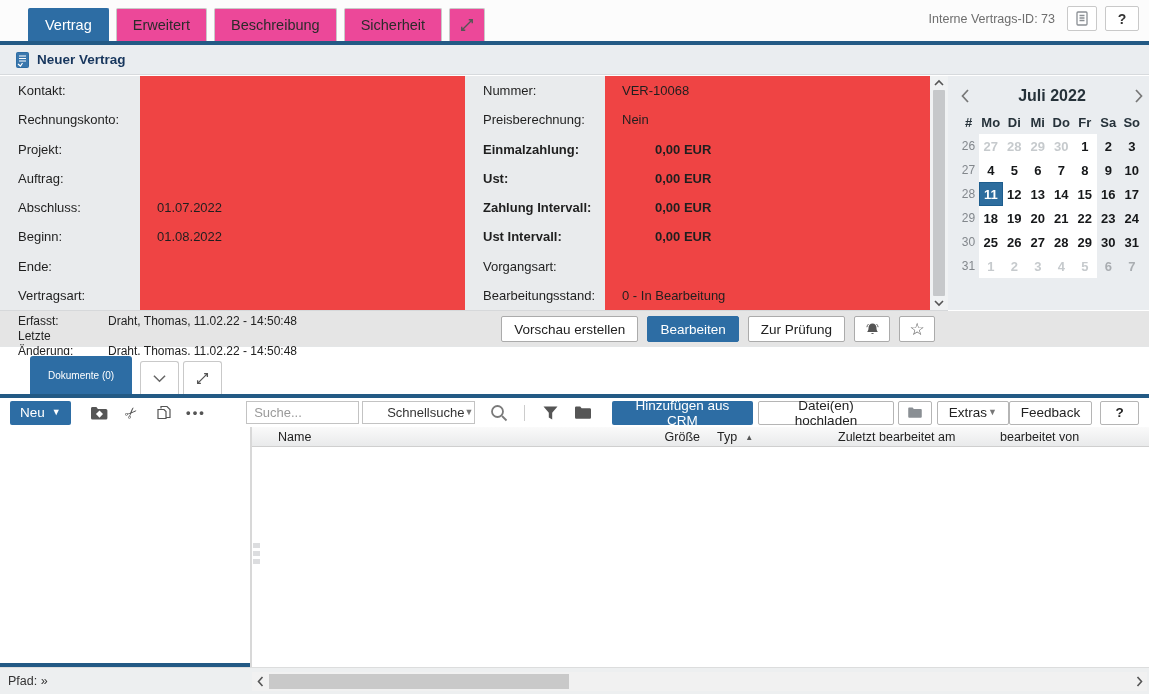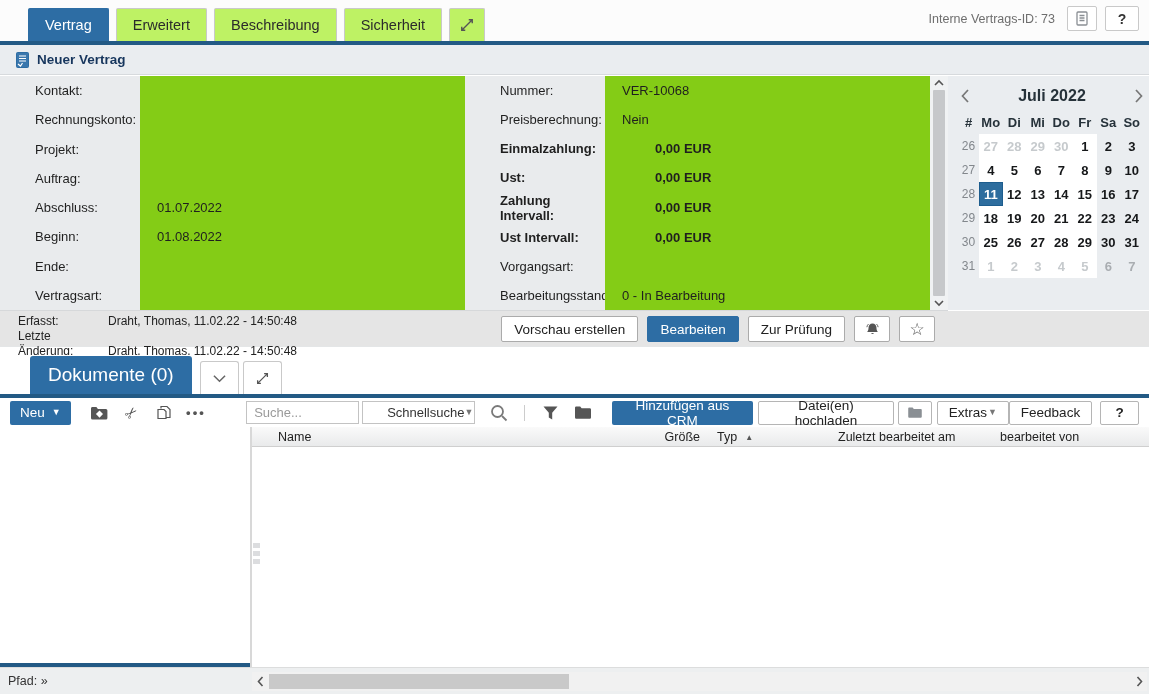--- a/index.html
+++ b/index.html
@@ -2,38 +2,38 @@
 <html><head>
 <meta charset="utf-8">
 <style>
   * { margin:0; padding:0; box-sizing:border-box; }
   html,body { width:1149px; height:694px; }
   body { font-family:"Liberation Sans", sans-serif; font-size:13px; color:#1f1f1f; background:#fff; position:relative; overflow:hidden; }
   #app { position:absolute; inset:0; background:#fff; }
 
   
   .tabbar { position:absolute; left:0; top:0; width:100%; height:41px; background:#fcfcfc; display:flex; align-items:flex-end; padding-left:28px; }
-  .tab { height:33px; display:flex; align-items:center; padding:0 16px; background:#bef264; border:1px solid #c9c9c9; border-bottom:none; margin-right:7px; font-size:14.5px; color:#2b2b2b; border-radius:2px 2px 0 0; cursor:default; }
+  .tab { height:33px; display:flex; align-items:center; padding:0 16px; background:#ec4899; border:1px solid #c9c9c9; border-bottom:none; margin-right:7px; font-size:14.5px; color:#2b2b2b; border-radius:2px 2px 0 0; cursor:default; }
   .tab.active { background:#2d6da4; color:#fff; border-color:#2d6da4; }
   .tab.icon-tab { padding:0 10px; }
   .bluebar { position:absolute; left:0; top:41px; width:100%; height:4px; background:#235a85; }
   .idbox { position:absolute; right:10px; top:6px; display:flex; align-items:center; gap:8px; }
   .idlabel { color:#6e6e6e; font-size:12.5px; margin-right:4px; }
   .sqbtn { height:25px; min-width:30px; padding:0 7px; border:1px solid #c9c9c9; background:#fff; border-radius:2px; display:flex; align-items:center; justify-content:center; color:#555; font-size:14px; }
 
   
   .record-header { position:absolute; left:0; top:45px; width:100%; height:30px; background:#eaedf0; border-bottom:1px solid #d7dadd; display:flex; align-items:center; padding-left:16px; gap:8px; }
   .record-title { font-weight:bold; color:#17365d; font-size:13.5px; }
 
   
   .form-area { position:absolute; left:0; top:76px; width:930px; height:234px; display:flex; }
   .fcol { width:465px; display:flex; flex-direction:column; }
   .frow { flex:1; display:flex; }
-  .flabel { width:140px; display:flex; align-items:center; background:#e9ebed; padding-left:35px; }
-  .fvalue { flex:1; display:flex; align-items:center; background:#84cc16; padding-left:17px; }
+  .flabel { width:140px; display:flex; align-items:center; background:#e9ebed; padding-left:18px; }
+  .fvalue { flex:1; display:flex; align-items:center; background:#ef4444; padding-left:17px; }
   .frow.b .flabel, .frow.b .fvalue { font-weight:bold; }
   .fvalue.money { padding-left:50px; }
 
   .vscroll { position:absolute; left:930px; top:76px; width:18px; height:234px; background:#f0f2f3; display:flex; flex-direction:column; align-items:center; padding:3px 0; }
   .vthumb { width:12px; flex:1; margin:3px 0; background:#c6c8ca; border-radius:1px; }
   .varrow { color:#555; display:flex; }
 
   
   .calzone { position:absolute; left:948px; top:76px; right:0; height:234px; background:#eaedf0; }
   .calendar { position:absolute; left:10px; top:8px; width:188px; }
@@ -56,21 +56,21 @@
   .meta-rows { position:absolute; left:18px; top:3px; font-size:12px; line-height:15px; color:#222; }
   .meta-row span.ml { display:inline-block; width:90px; }
   .actions { position:absolute; right:214px; top:5px; display:flex; gap:9px; }
   .btn { height:26px; padding:0 12px; border:1px solid #ababab; background:#fff; font-size:13.5px; color:#222; border-radius:2px; display:flex; align-items:center; font-family:inherit; }
   .btn.primary { background:#2d6da4; border-color:#2d6da4; color:#fff; }
   .btn.iconbtn { width:36px; justify-content:center; padding:0; }
   .star-glyph { font-size:17px; color:#555; line-height:1; }
 
   
   .tabbar2 { position:absolute; left:0; top:355px; width:100%; height:39px; background:#fff; display:flex; align-items:flex-end; padding-left:30px; }
-  .tab2 { height:38px; display:flex; align-items:center; padding:0 18px; font-size:19px; border-radius:3px 3px 0 0; margin-right:8px; }
+  .tab2 { height:38px; display:flex; align-items:center; padding:0 18px; font-size:10px; border-radius:3px 3px 0 0; margin-right:8px; }
   .tab2.active { background:#2d6da4; color:#fff; }
   .tab2.icon-tab2 { height:33px; padding:0 12px; border:1px solid #c9c9c9; border-bottom:none; background:#fff; color:#555; margin-right:4px; }
   .bluebar2 { position:absolute; left:0; top:394px; width:100%; height:4px; background:#235a85; }
 
   
   .toolbar { position:absolute; left:0; top:398px; width:100%; height:29px; background:#fff; display:flex; align-items:center; padding:0 10px; }
   .btn-neu { background:#2d6da4; color:#fff; height:24px; padding:0 10px; font-size:13.5px; border-radius:2px; display:flex; align-items:center; gap:7px; border:none; font-family:inherit; }
   .caret { font-size:9px; line-height:1; }
   .ticon { width:35px; display:flex; justify-content:center; color:#555; }
   .search-input { width:113px; height:23px; border:1px solid #c3c3c3; padding:0 7px; font-size:13px; font-family:inherit; color:#333; margin-left:34px; }

